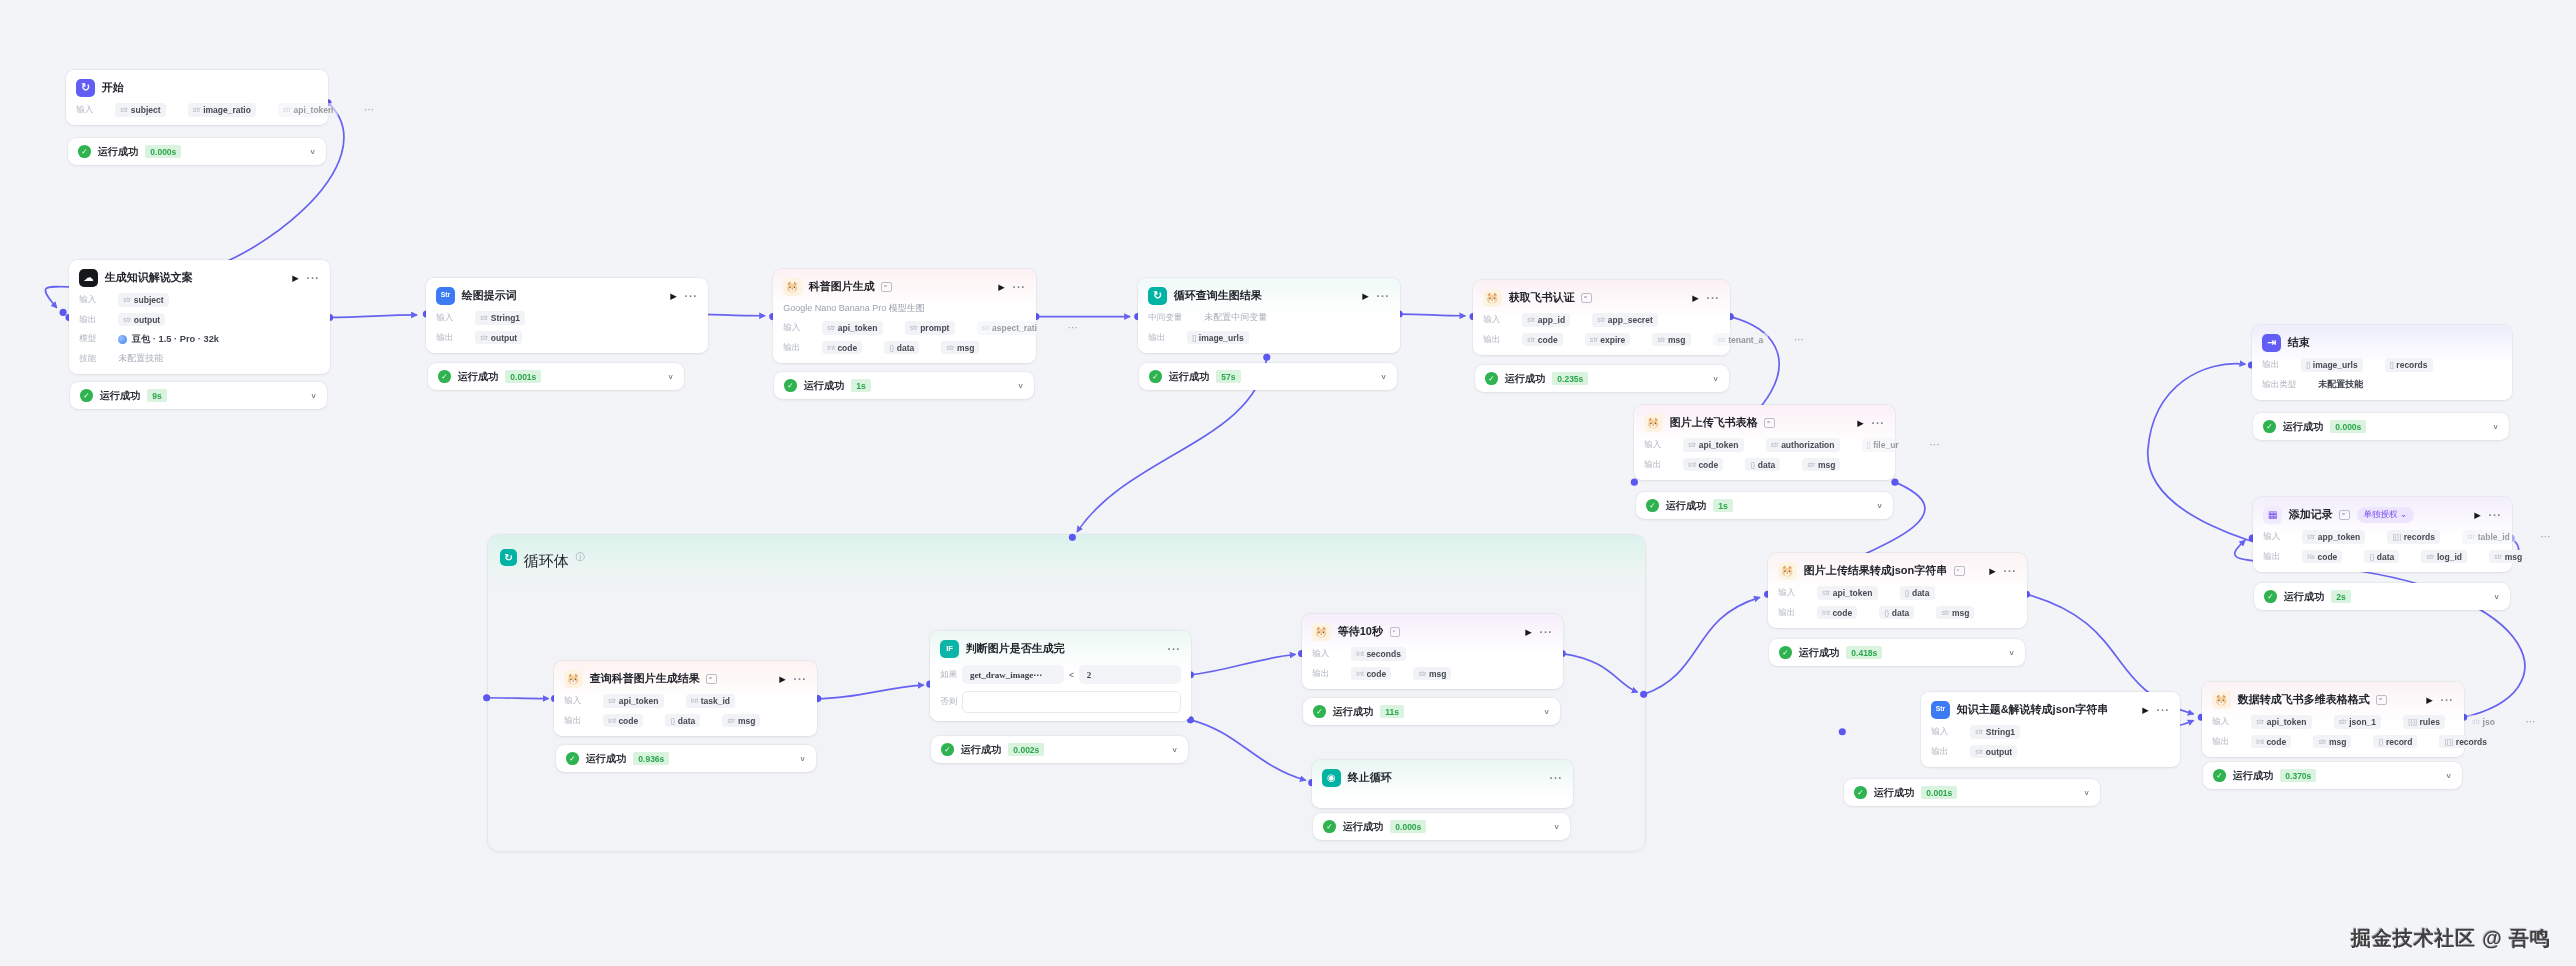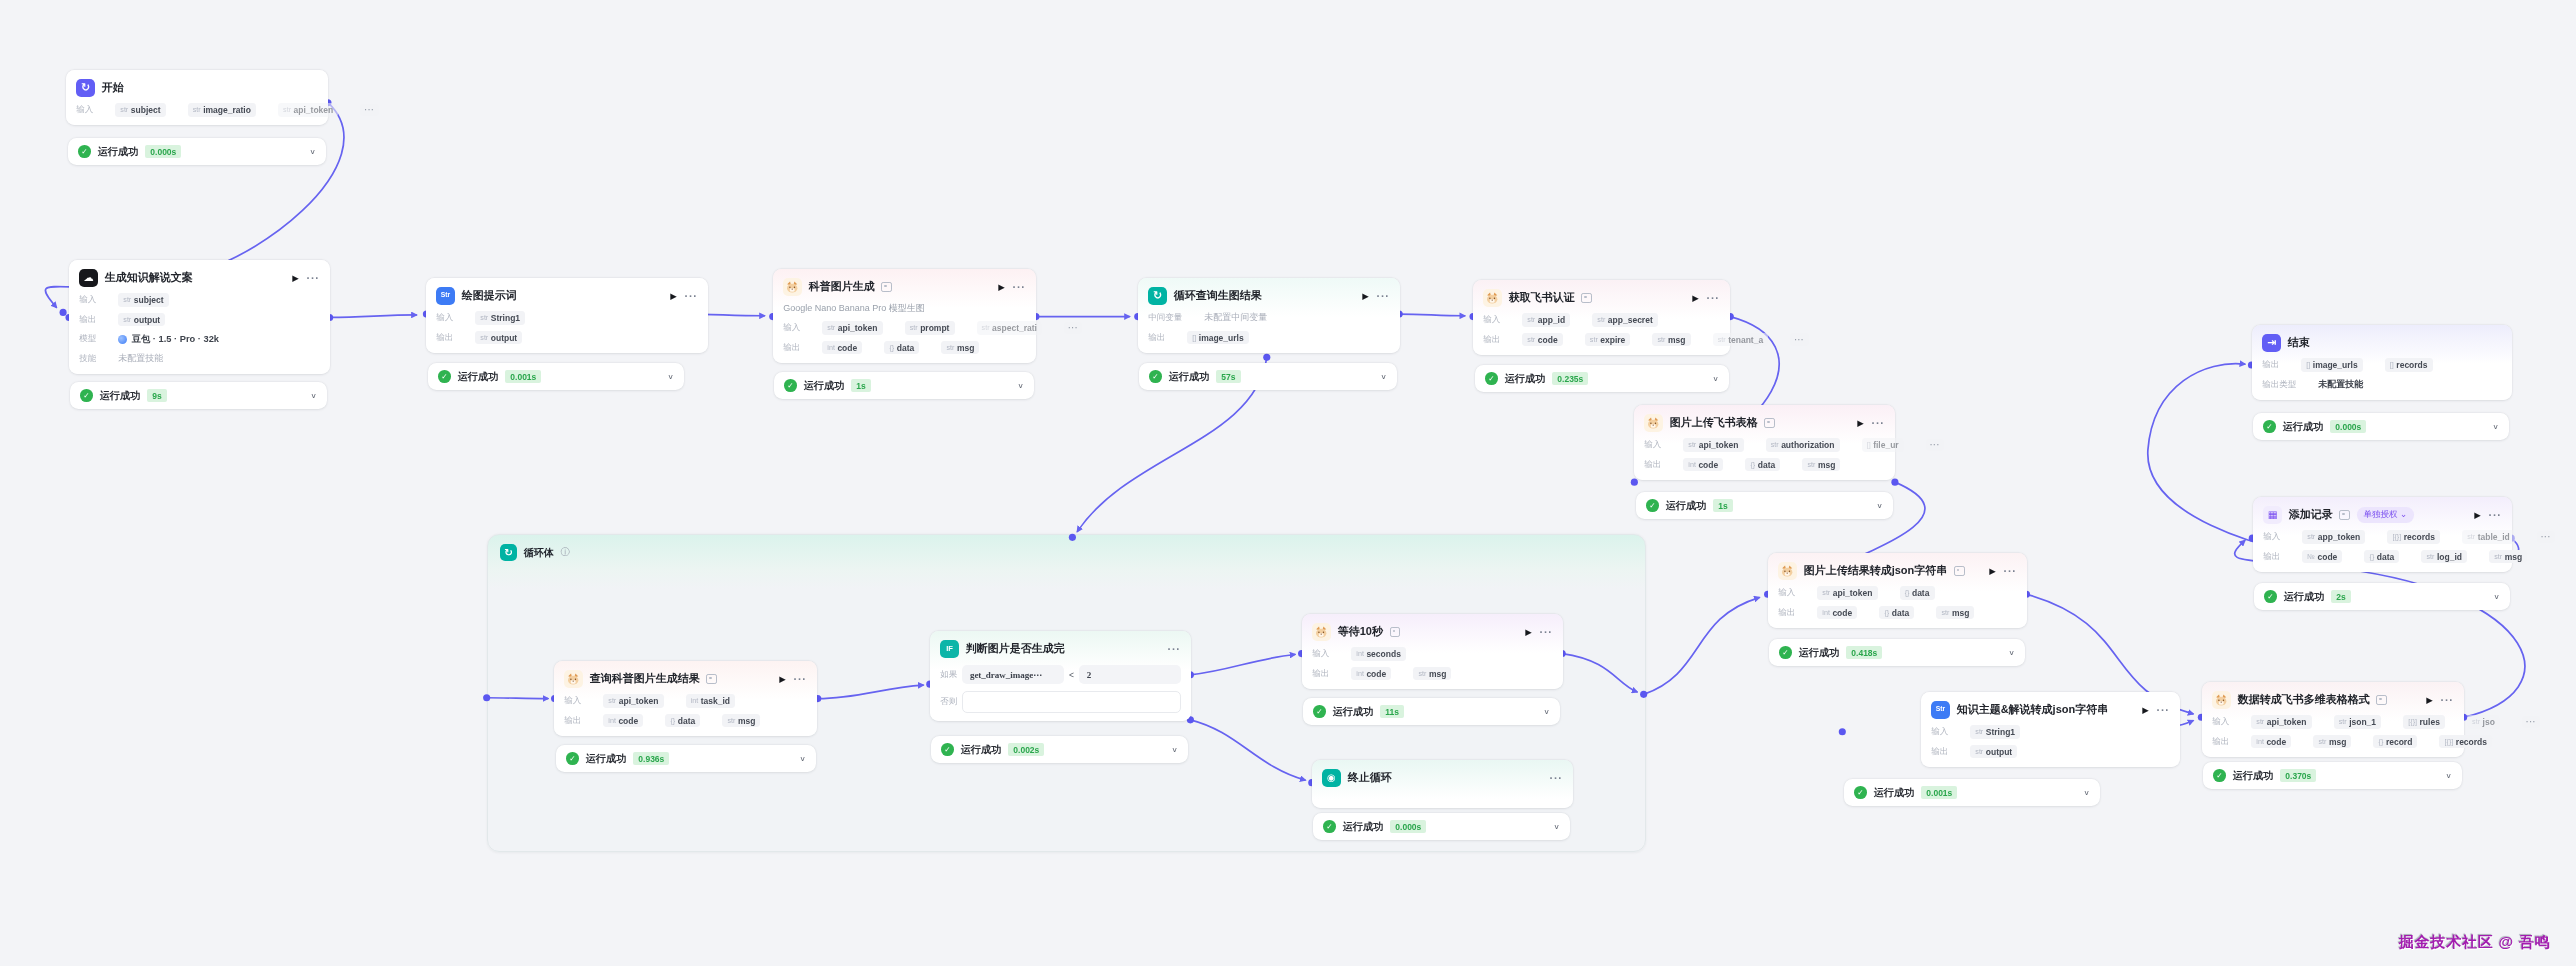--- a/index.html
+++ b/index.html
@@ -3,21 +3,21 @@
 <meta charset="utf-8">
 <style>
   html,body{margin:0;padding:0;}
   body{width:2576px;height:966px;background:#f3f4f7;font-family:"Liberation Sans","DejaVu Sans",sans-serif;overflow:hidden;position:relative;}
   #canvas{position:absolute;inset:0;}
   
   .loop-box{position:absolute;border-radius:12px;border:0.8px solid #e2e8ea;
     background:linear-gradient(180deg,#dbf3ec 0%,#ecf5f2 34px,#f1f3f6 54px,#f1f3f6 100%);
     box-shadow:0 0.8px 2.5px rgba(20,30,40,.05);z-index:1;}
   .loop-head{display:flex;align-items:center;gap:6.8px;padding:9.3px 12px;}
-  .loop-title{font-size:10px;font-weight:700;color:#1f232b;}
+  .loop-title{font-size:15px;font-weight:400;color:#1f232b;margin-top:8px;}
   .info-i{color:#9ba1ad;font-size:9.3px;}
   
   #edges{position:absolute;left:0;top:0;z-index:2;}
   
   .node{position:absolute;border-radius:8.5px;background:#fff;z-index:3;
     box-shadow:0 0.8px 2.5px rgba(24,28,40,.09),0 0 0 0.8px rgba(24,28,40,.025);
     padding:8.5px 10.2px 8.5px;box-sizing:border-box;}
   .head{display:flex;align-items:center;gap:6.8px;}
   .nicon{width:18.7px;height:18.7px;border-radius:5.1px;display:flex;align-items:center;justify-content:center;
     font-weight:700;color:#fff;flex:0 0 auto;font-size:10.2px;line-height:1;}
@@ -51,22 +51,22 @@
   
   .status{position:absolute;background:#fff;border-radius:8.5px;z-index:3;height:27px;
     box-shadow:0 0.8px 2.5px rgba(24,28,40,.09),0 0 0 0.8px rgba(24,28,40,.02);
     display:flex;align-items:center;gap:6.8px;padding:0 10.2px;box-sizing:border-box;}
   .check{width:12.7px;height:12.7px;border-radius:50%;background:#2fb350;color:#fff;font-size:7.6px;
     display:flex;align-items:center;justify-content:center;font-weight:700;flex:0 0 auto;}
   .stext{font-size:10.2px;font-weight:700;color:#2a2d34;white-space:nowrap;}
   .stime{background:#d9f3de;color:#2aa64c;font-size:8.5px;font-weight:700;border-radius:2px;padding:1.7px 5.1px;}
   .chev{margin-left:auto;color:#666c78;font-size:8.5px;transform:scaleY(.8);}
   
-  .watermark{position:absolute;right:25.5px;bottom:13.6px;font-size:15px;font-weight:700;letter-spacing:0.8px;
-    color:#a21caf;text-shadow:0.8px 0.8px 0 #ffffff,-0.8px -0.8px 0.8px #a9adb8;z-index:4;}
+  .watermark{position:absolute;right:25.5px;bottom:13.6px;font-size:20px;font-weight:700;letter-spacing:0.8px;
+    color:#404040;text-shadow:0.8px 0.8px 0 #ffffff,-0.8px -0.8px 0.8px #a9adb8;z-index:4;}
 </style>
 </head>
 <body>
 
 <div id="canvas">
   <div class="loop-box" id="loopbox" style="left: 487px; top: 534px; width: 1157px; height: 316px;">
     <div class="loop-head">
       <span class="nicon" style="background:#00b3a3;width:17px;height:17px;font-size:10.2px;">↻</span>
       <span class="loop-title">循环体</span>
       <span class="info-i">ⓘ</span>

